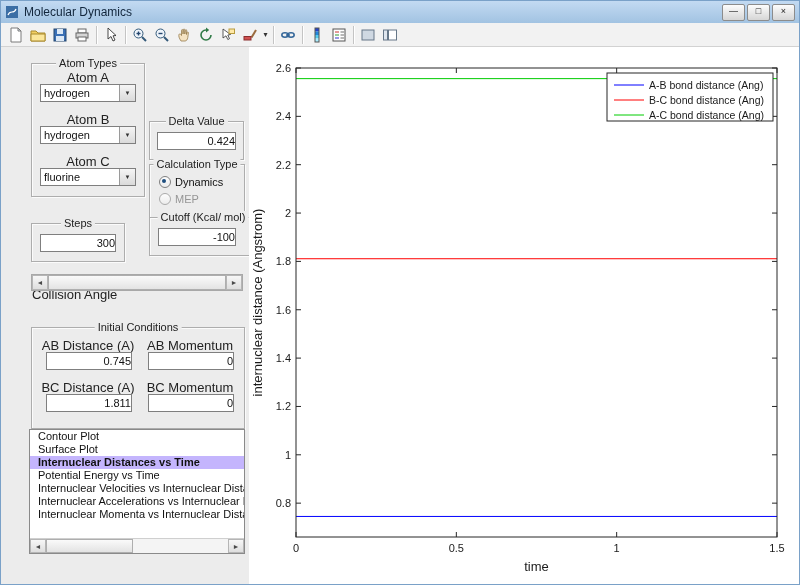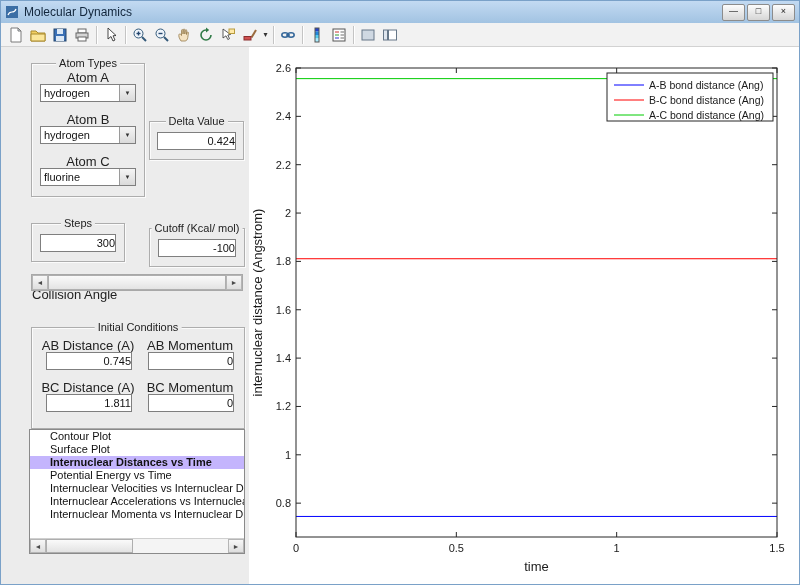--- a/index.html
+++ b/index.html
@@ -38,41 +38,41 @@
 
   
   .scrollbar{position:absolute;background:#f0f0f0;border:1px solid #a8a8a8;display:flex;box-sizing:border-box;}
   .sb-btn{width:16px;background:linear-gradient(#f7f7f7,#dedede);border:1px solid #b5b5b5;font-size:7px;display:flex;align-items:center;justify-content:center;color:#4a4a4a;box-sizing:border-box;}
   .sb-track{flex:1;position:relative;background:#f4f4f4;}
   .sb-thumb{position:absolute;top:0;bottom:0;background:linear-gradient(#fafafa,#e3e3e3);border:1px solid #aeaeae;box-sizing:border-box;}
 
   
   #plot-listbox{position:absolute;left:28px;top:428px;width:216px;height:125px;background:#fff;border:1px solid #8a8a8a;box-sizing:border-box;}
   #plot-listbox .list-items{position:absolute;left:0;right:0;top:0;bottom:15px;overflow:hidden;}
-  .list-item{height:13px;line-height:13px;font-size:11px;padding-left:20px;white-space:nowrap;overflow:hidden;color:#111;}
+  .list-item{height:13px;line-height:13px;font-size:11px;padding-left:8px;white-space:nowrap;overflow:hidden;color:#111;}
   .list-item.selected{background:#c4b5fd;font-weight:bold;}
   #plot-listbox .scrollbar{left:0;right:0;bottom:0;height:15px;border:none;border-top:1px solid #cfcfcf;}
 
   
   #atom-types{left:30px;top:62px;width:112px;height:132px;}
   #atom-a-label{left:0;top:6px;width:100%;}
   #atom-b-label{left:0;top:48px;width:100%;}
   #atom-c-label{left:0;top:90px;width:100%;}
   #atom-a-dd{left:8px;top:20px;width:96px;}
   #atom-b-dd{left:8px;top:62px;width:96px;}
   #atom-c-dd{left:8px;top:104px;width:96px;}
 
   #delta-group{left:148px;top:120px;width:93px;height:37px;}
   #delta-edit{left:7px;top:10px;width:77px;height:16px;}
   #calc-group{left:148px;top:163px;width:94px;height:52px;}
   #radio-0{left:9px;top:10px;}
   #radio-1{left:9px;top:27px;}
   #steps-group{left:30px;top:222px;width:92px;height:37px;}
   #steps-edit{left:8px;top:10px;width:74px;height:16px;}
-  #cutoff-group{left:148px;top:227px;width:94px;height:37px;}
+  #cutoff-group{left:148px;top:216px;width:94px;height:37px;padding-left:12px;}
   #cutoff-edit{left:8px;top:10px;width:76px;height:16px;}
   #collision-label{left:31px;top:258px;text-align:left;margin-top:28px;}
   #collision-slider{left:30px;top:273px;width:212px;height:17px;}
   #init-group{left:30px;top:326px;width:212px;height:100px;}
   #init-label-0{left:8px;top:10px;width:96px;}
   #init-label-1{left:110px;top:10px;width:96px;}
   #init-label-2{left:8px;top:52px;width:96px;}
   #init-label-3{left:110px;top:52px;width:96px;}
   #init-edit-0{left:14px;top:24px;width:84px;height:16px;}
   #init-edit-1{left:116px;top:24px;width:84px;height:16px;}
@@ -241,20 +241,31 @@
       <span class="btn">▼</span>
     </div>
   </div>
 
 
   <div id="delta-group" class="group">
     <span class="group-title">Delta Value</span>
     <input id="delta-edit" class="edit" value="0.424" style="">
   </div>
 
+  <div id="calc-group" class="group">
+    <span class="group-title">Calculation Type</span>
+    <div id="radio-0" class="radio checked">
+      <span class="dot"></span>
+      <span class="radio-label">Dynamics</span>
+    </div>
+    <div id="radio-1" class="radio disabled">
+      <span class="dot"></span>
+      <span class="radio-label">MEP</span>
+    </div>
+  </div>
 
   <div id="steps-group" class="group">
     <span class="group-title">Steps</span>
     <input id="steps-edit" class="edit" value="300" style="">
   </div>
 
   <div id="cutoff-group" class="group">
     <span class="group-title">Cutoff (Kcal/ mol)</span>
     <input id="cutoff-edit" class="edit" value="-100" style="">
   </div>

